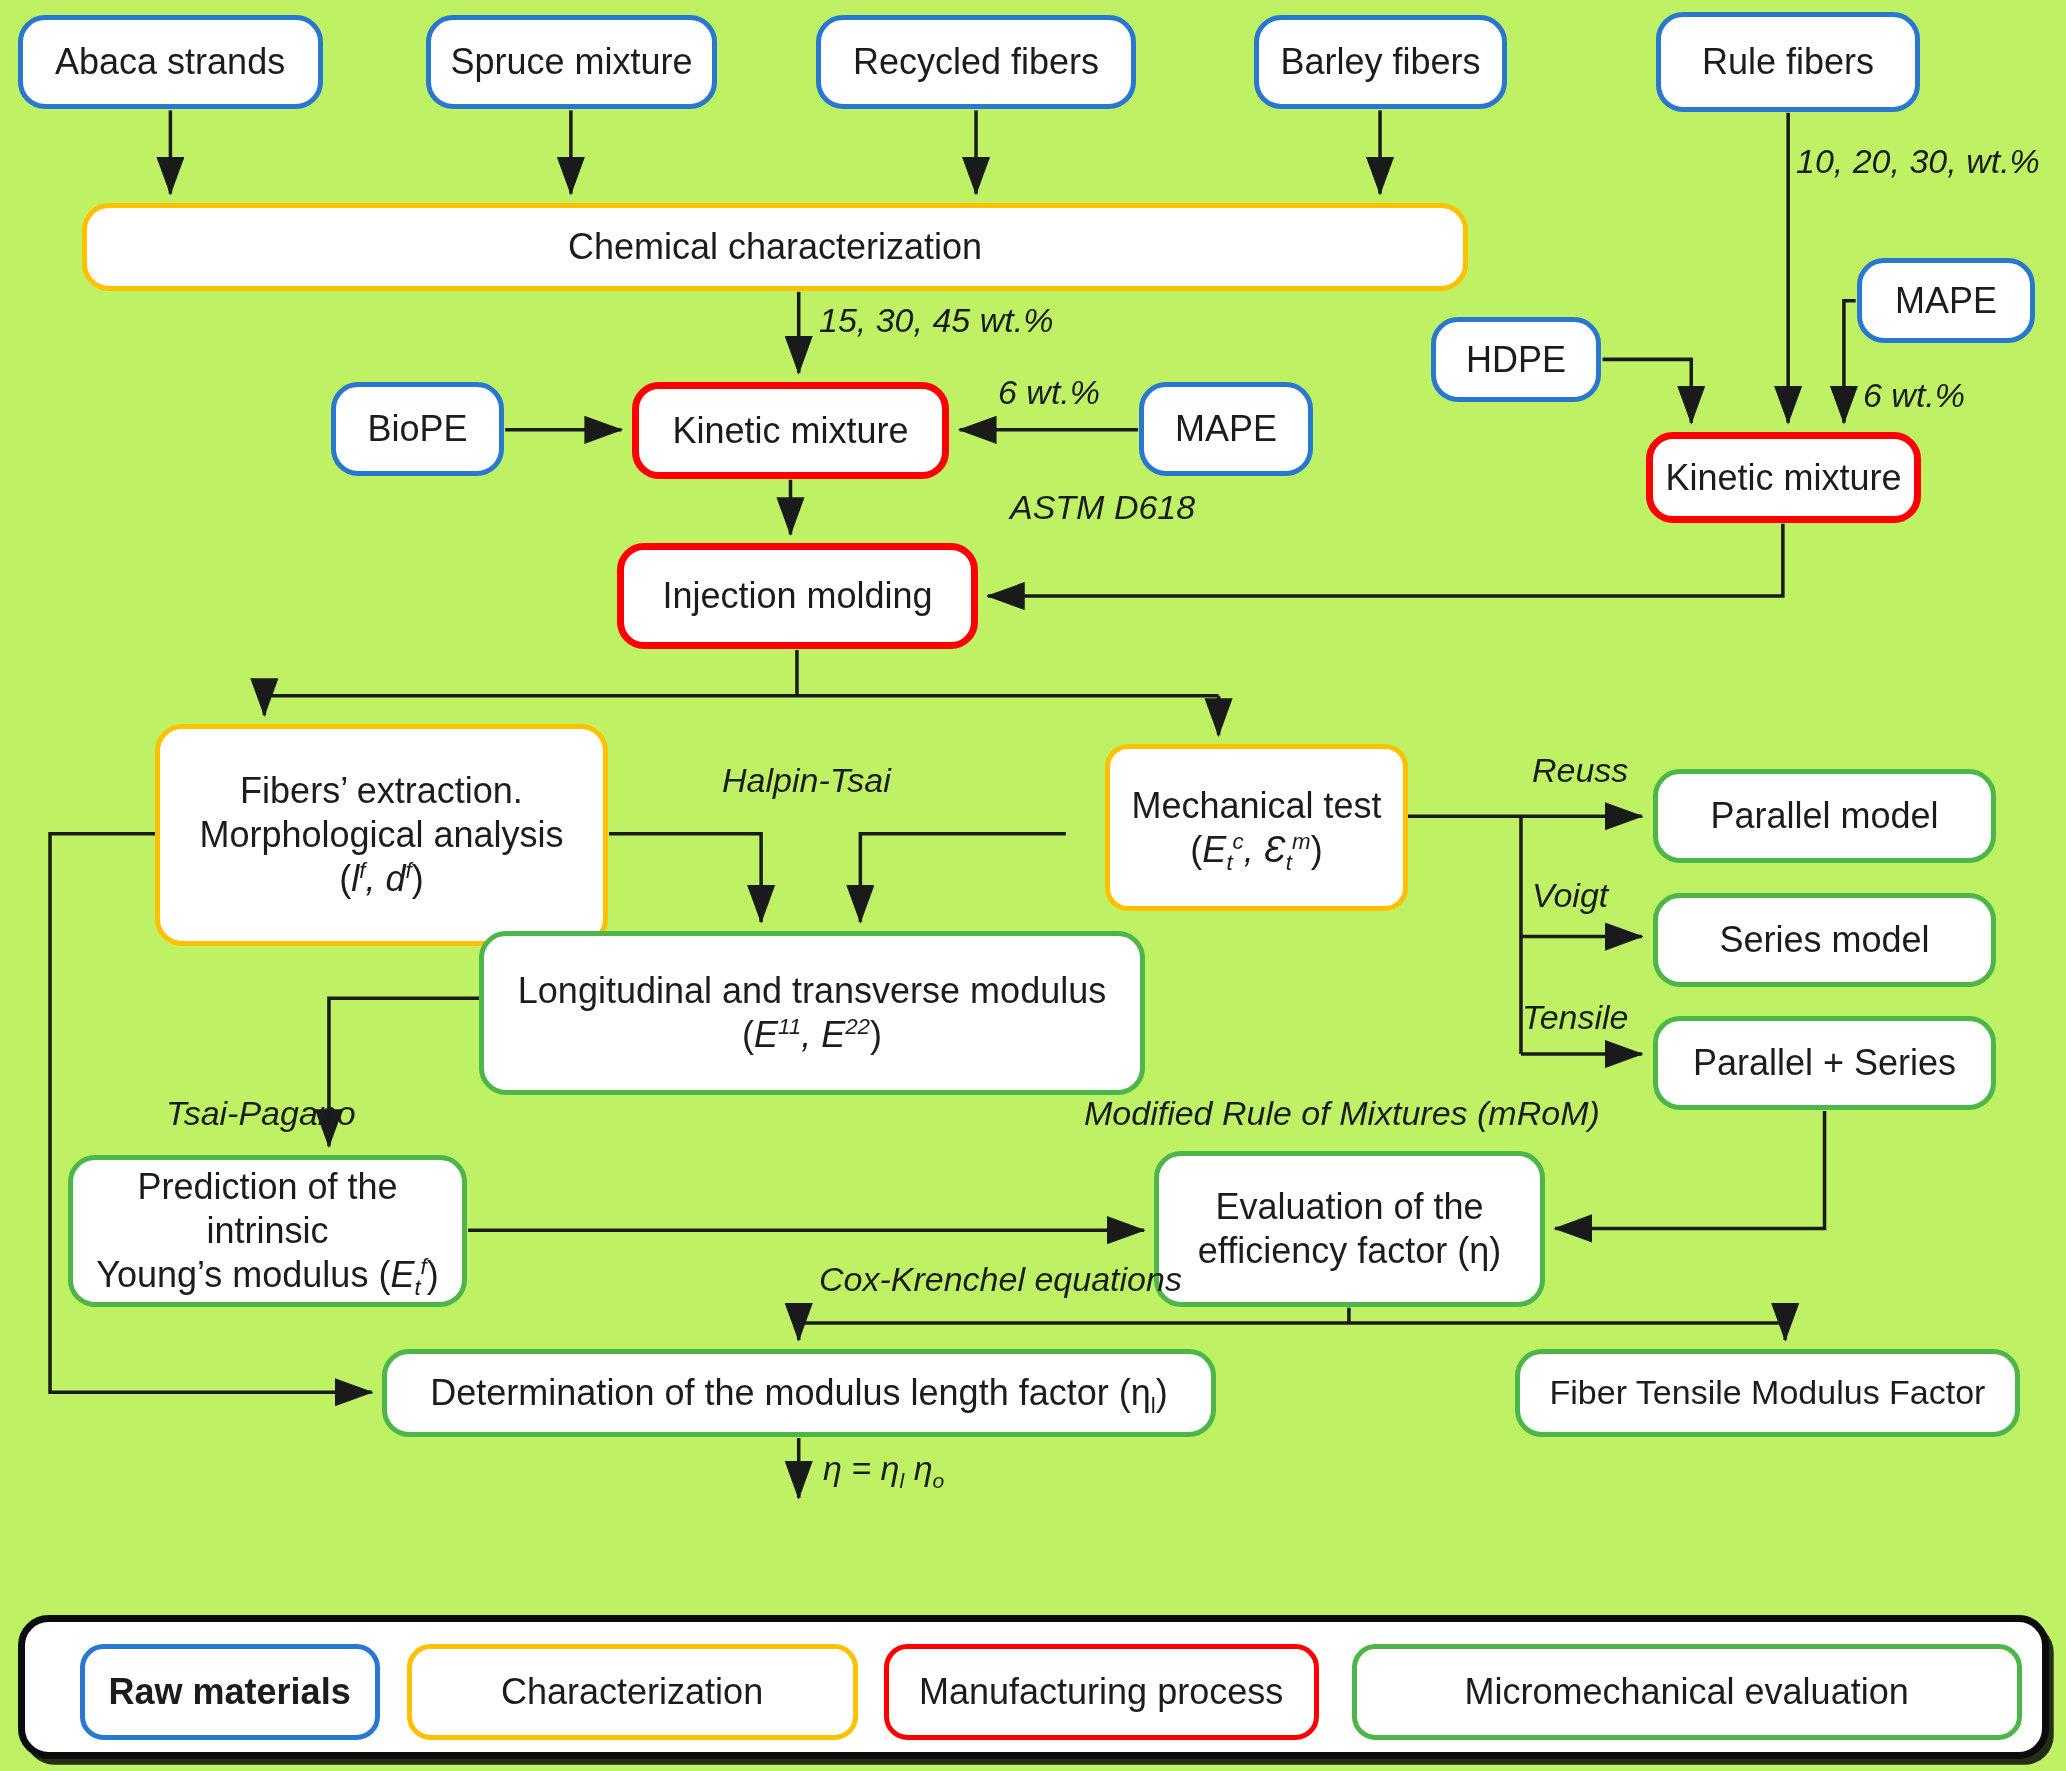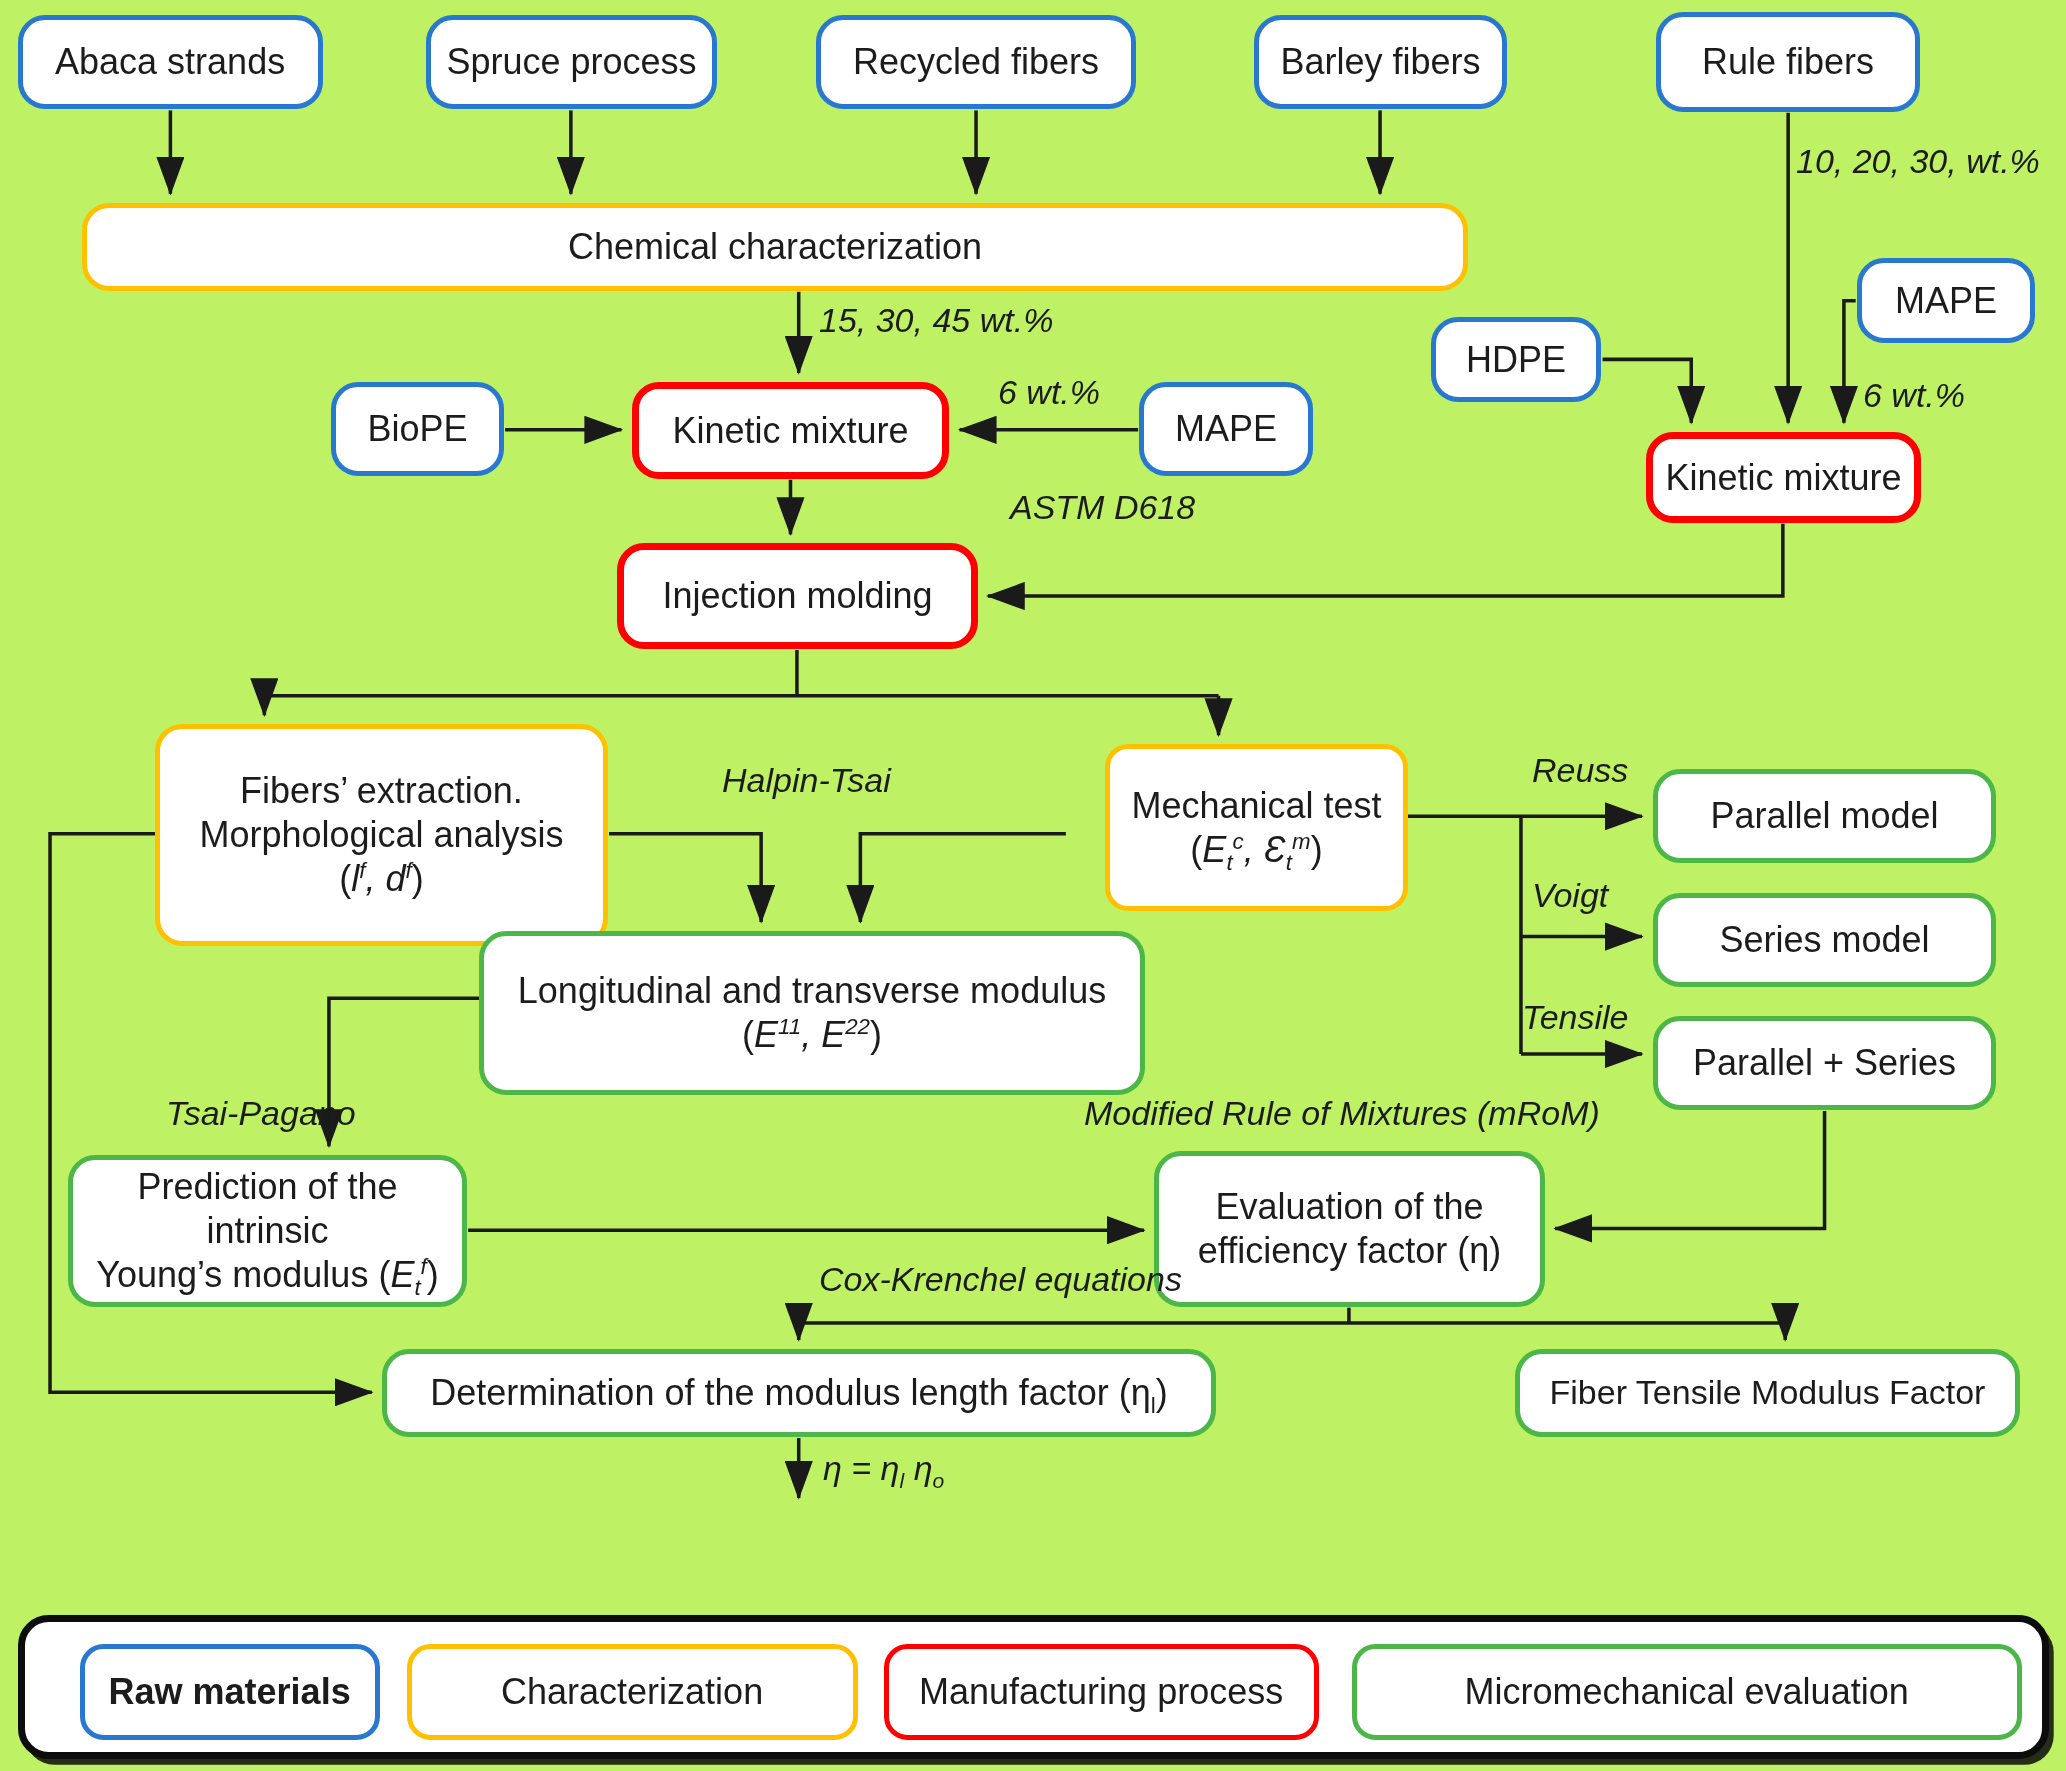--- a/index.html
+++ b/index.html
@@ -95,21 +95,21 @@
       <path d="M266 1420 L85 1420 L85 2371 L633 2371" marker-end="url(#ah)"></path>
 
       <path d="M1360 2449 L1360 2551" marker-end="url(#ah)"></path>
     </g>
   </svg>
 
   <div class="node blue" style="left:17.6px;top:14.7px;width:305px;height:94px;">
     <span>Abaca strands</span>
   </div>
   <div class="node blue" style="left:426px;top:14.7px;width:291px;height:94px;">
-    <span>Spruce process</span>
+    <span>Spruce mixture</span>
   </div>
   <div class="node blue" style="left:816px;top:14.7px;width:320px;height:94px;">
     <span>Recycled fibers</span>
   </div>
   <div class="node blue" style="left:1254px;top:14.7px;width:253px;height:94px;">
     <span>Barley fibers</span>
   </div>
   <div class="node blue" style="left:1656px;top:11.7px;width:264px;height:100px;">
     <span>Rule fibers</span>
   </div>

